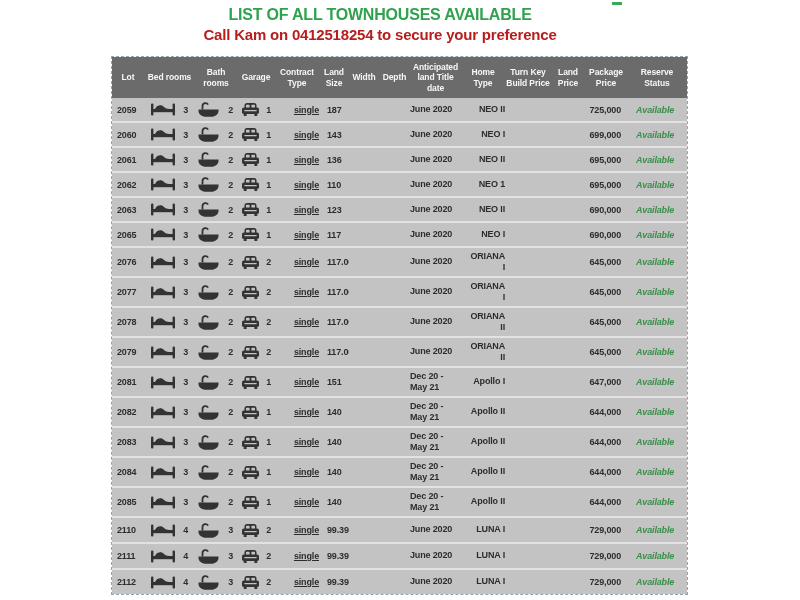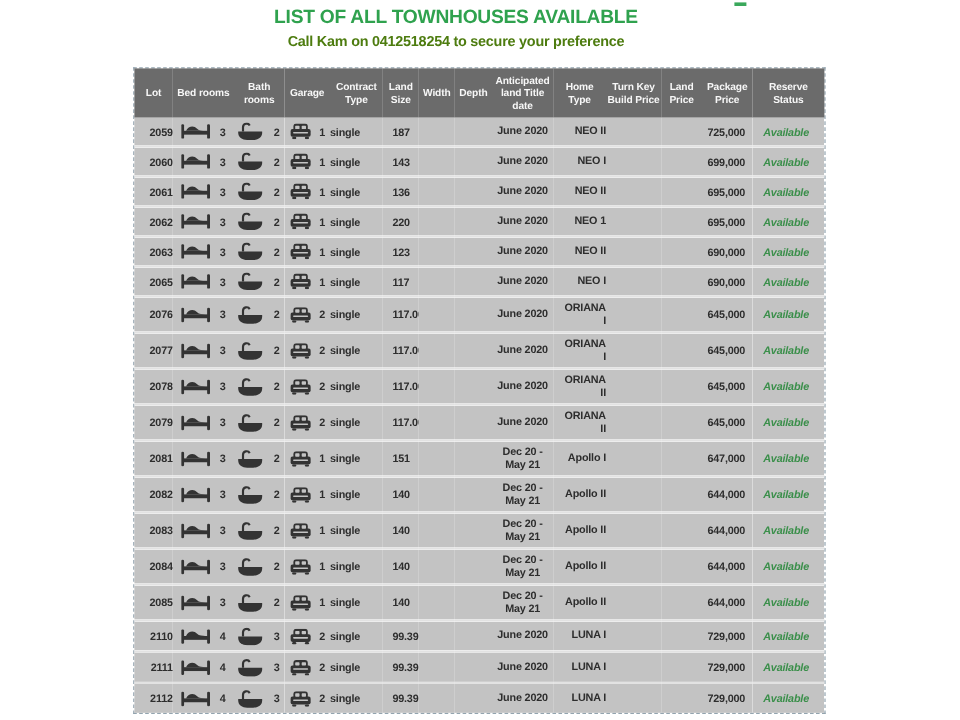--- a/index.html
+++ b/index.html
@@ -2,21 +2,21 @@
 <html><head>
 <meta charset="utf-8">
 <style>
   html,body { margin:0; padding:0; background:#fff; }
   .canvas {
     position:relative; width:800px; height:600px; overflow:hidden;
     background:#fff; font-family:"Liberation Sans", sans-serif;
   }
   .titleblock { position:absolute; top:5px; left:0; width:760px; text-align:center; }
   .title-line1 { font-size:16px; font-weight:bold; color:#2fa24e; line-height:20px; letter-spacing:-0.2px; }
-  .title-line2 { font-size:12px; font-weight:bold; color:#4d7c0f; line-height:19px; letter-spacing:-0.2px; }
+  .title-line2 { font-size:15px; font-weight:bold; color:#b91c1c; line-height:19px; letter-spacing:-0.2px; }
   .stray-mark { position:absolute; left:612px; top:2px; width:10px; height:3px; background:#3aa85b; }
 
   .table-wrap {
     position:absolute; left:111px; top:56px;
     border:1px dashed #93a4af;
   }
   table.listing { border-collapse:collapse; table-layout:fixed; width:575px; }
   thead th {
     background:#6b6b6b; color:#f7f7f7; font-size:8.5px; font-weight:bold;
     height:41px; padding:0 1px; vertical-align:middle; line-height:1.25; letter-spacing:-0.1px;
@@ -24,24 +24,24 @@
   tbody td {
     background:#c3c3c3; color:#2d2d2d; font-size:9px; font-weight:bold;
     vertical-align:middle; padding:0; overflow:hidden; letter-spacing:-0.15px;
   }
   tbody tr td { border-top:2px solid #e2e2e2; }
   tbody tr:first-child td { border-top:none; }
   tbody tr:nth-child(-n+6) td { height:23px; }
   tbody tr:nth-child(n+7):nth-child(-n+15) td { height:28px; }
   tbody tr:nth-child(n+16) td { height:24px; }
 
-  td.c-lot { padding-left:5px;text-align:right; }
-  td.c-contract { text-align:left; }
+  td.c-lot { padding-left:5px; }
+  td.c-contract { text-align:right;text-decoration:underline; }
   td.c-size { padding-left:8px; }
-  td.c-date { text-align:center; white-space:pre-line; line-height:1.25;margin-left:45px; }
+  td.c-date { text-align:left; white-space:pre-line; line-height:1.25;margin-left:45px; }
   td.c-home { text-align:right; white-space:pre-line; line-height:1.25; }
   td.c-pkg { text-align:right; padding-right:6px; }
   td.c-reserve { padding-left:9px; color:#3a8f4a;font-style:italic; }
 
   .iconnum { display:flex; align-items:center; justify-content:space-between; }
   .in-bed { padding:0 7px 0 7px; }
   .in-bath { padding:0 4px 0 3px; }
   .in-car { padding:0 4px 0 5px; }
   .icon { display:inline-flex; align-items:center; }
   .icon svg { display:block; }
@@ -293,21 +293,21 @@
             <rect x="9.4" y="1.8" width="3.6" height="2.8" rx="0.6" fill="#c3c3c3"></rect>
             <rect x="2.2" y="6.9" width="12.6" height="1.3" rx="0.65" fill="#c3c3c3"></rect>
             <rect x="1.5" y="11" width="3.4" height="2" rx="1"></rect>
             <rect x="12.1" y="11" width="3.4" height="2" rx="1"></rect>
           </svg>
         </span>
         <span>1</span>
       </div>
     </td>
     <td class="c-contract">single</td>
-    <td class="c-size">220</td>
+    <td class="c-size">110</td>
     <td class="c-width"></td>
     <td class="c-depth"></td>
     <td class="c-date">June 2020</td>
     <td class="c-home">NEO 1</td>
     <td class="c-turnkey"></td>
     <td class="c-landprice"></td>
     <td class="c-pkg">695,000</td>
     <td class="c-reserve">Available</td>
   </tr>
 

